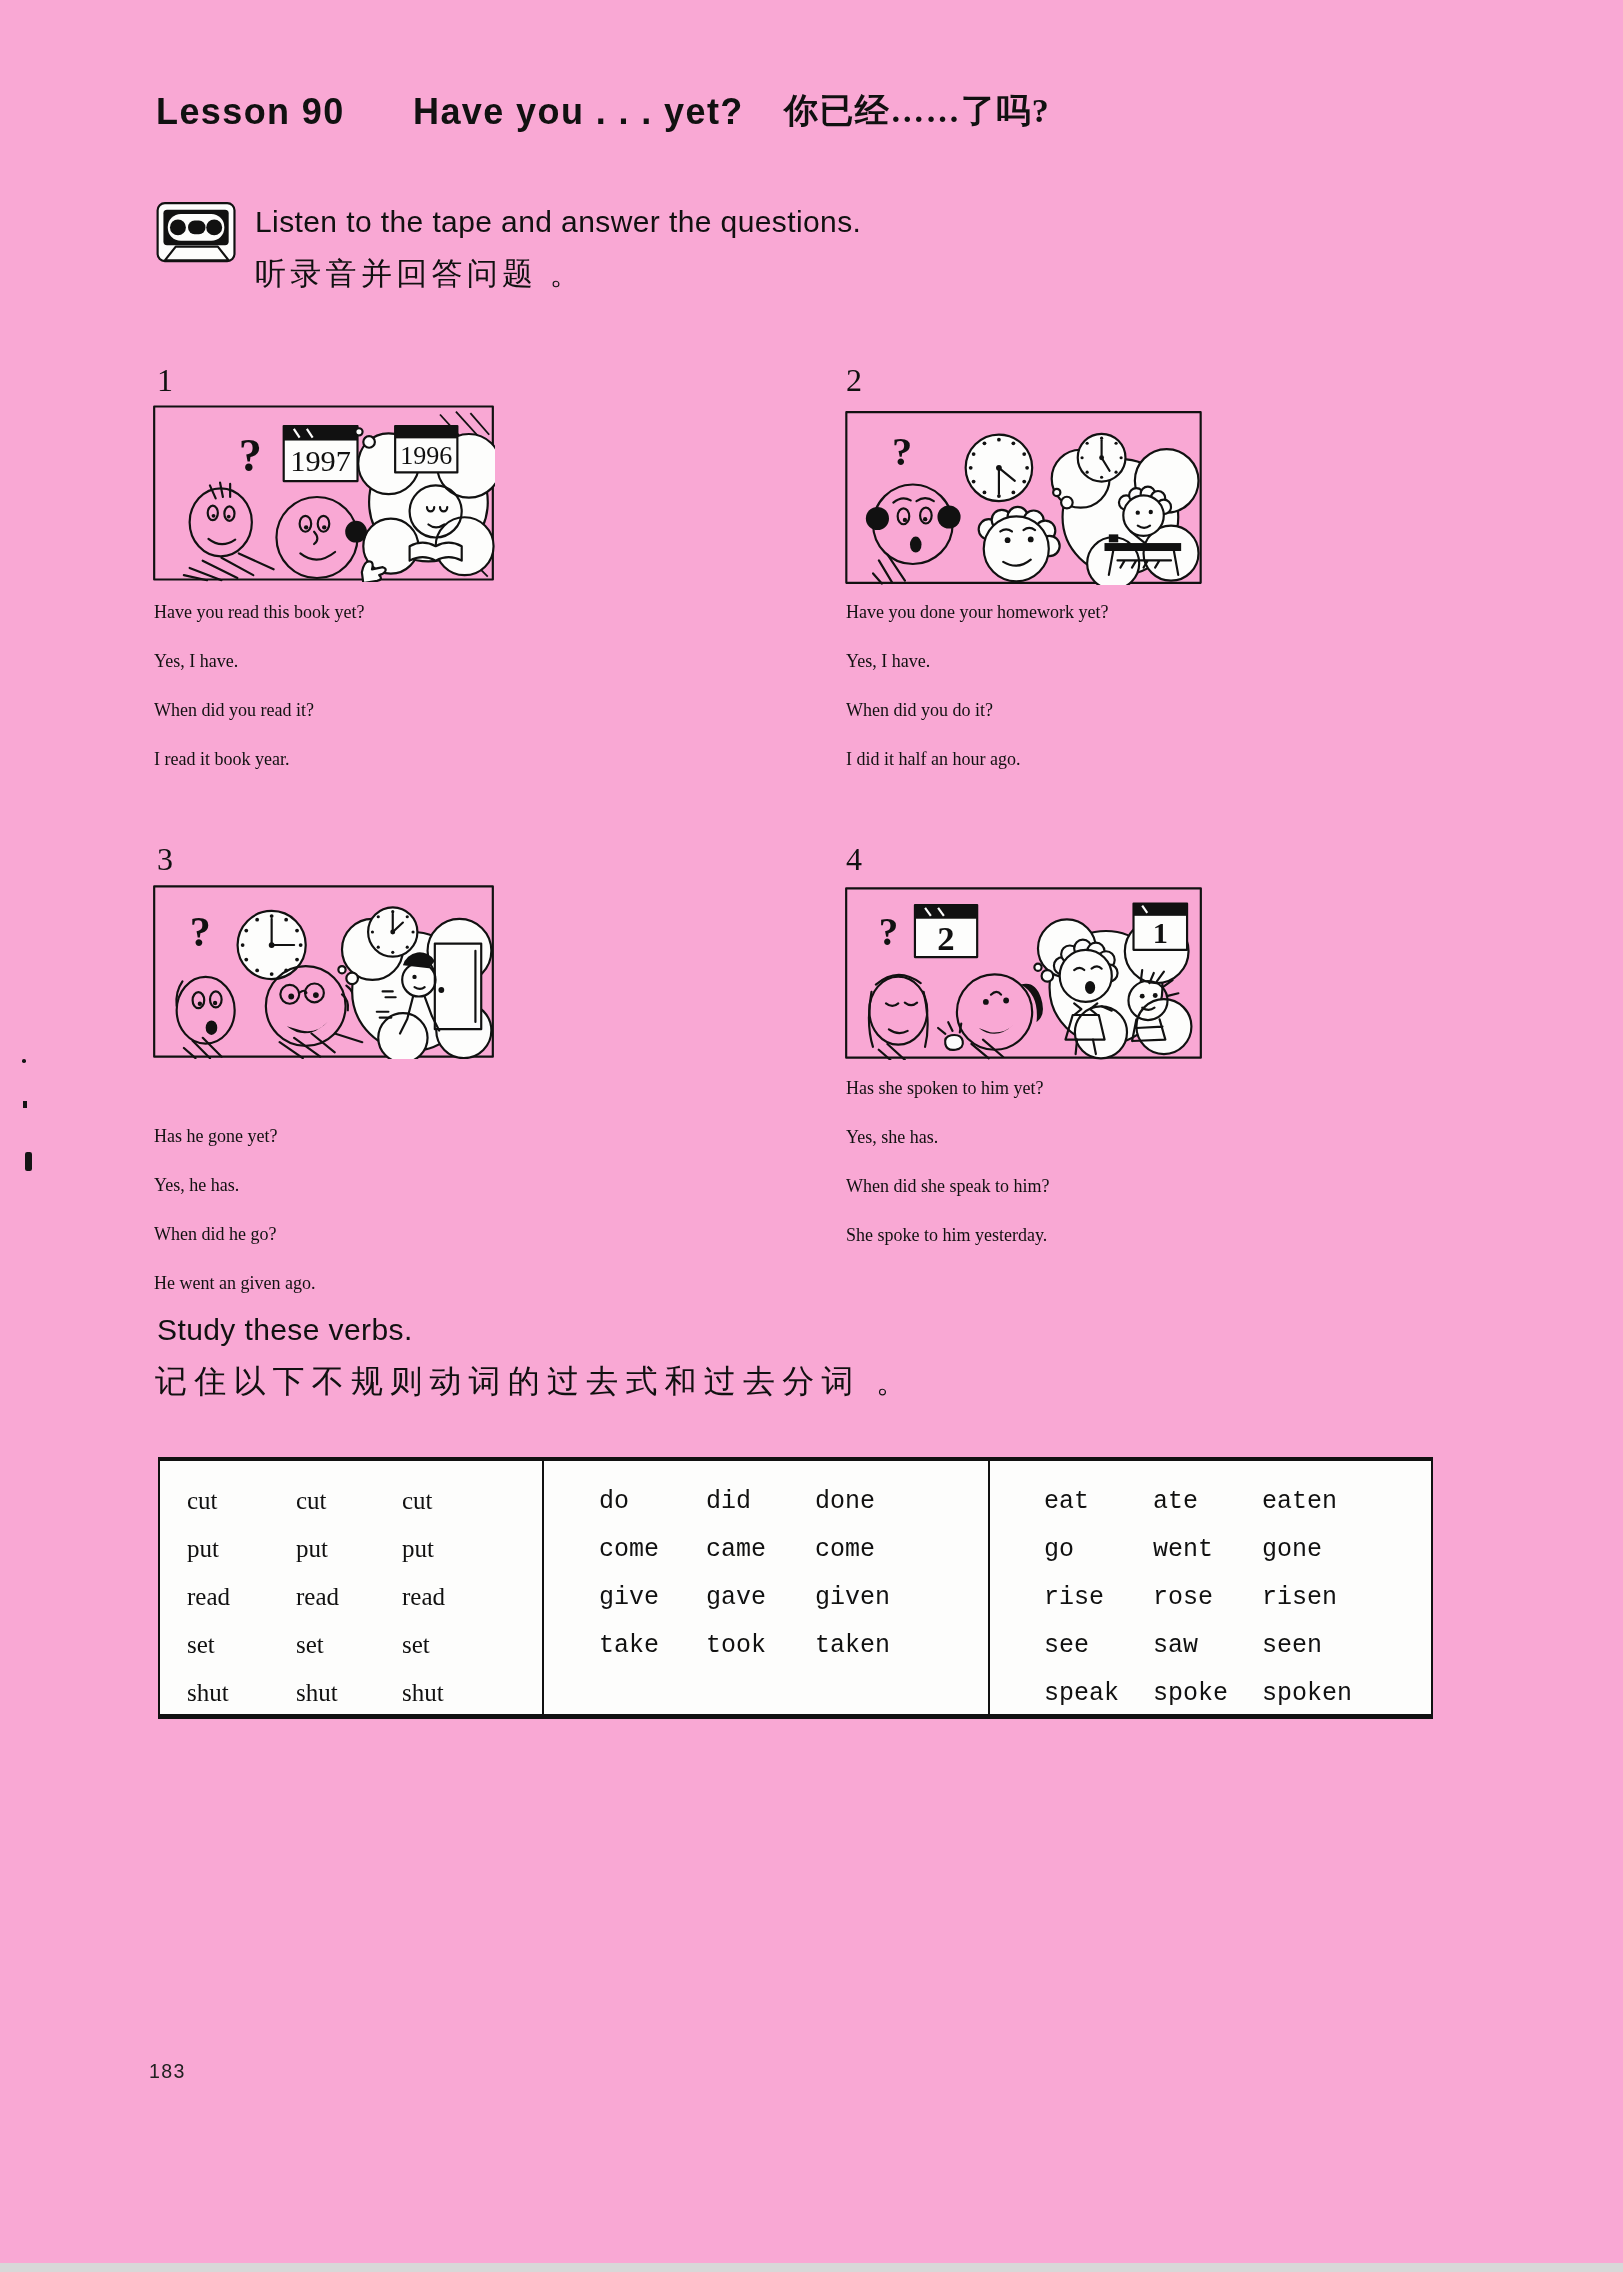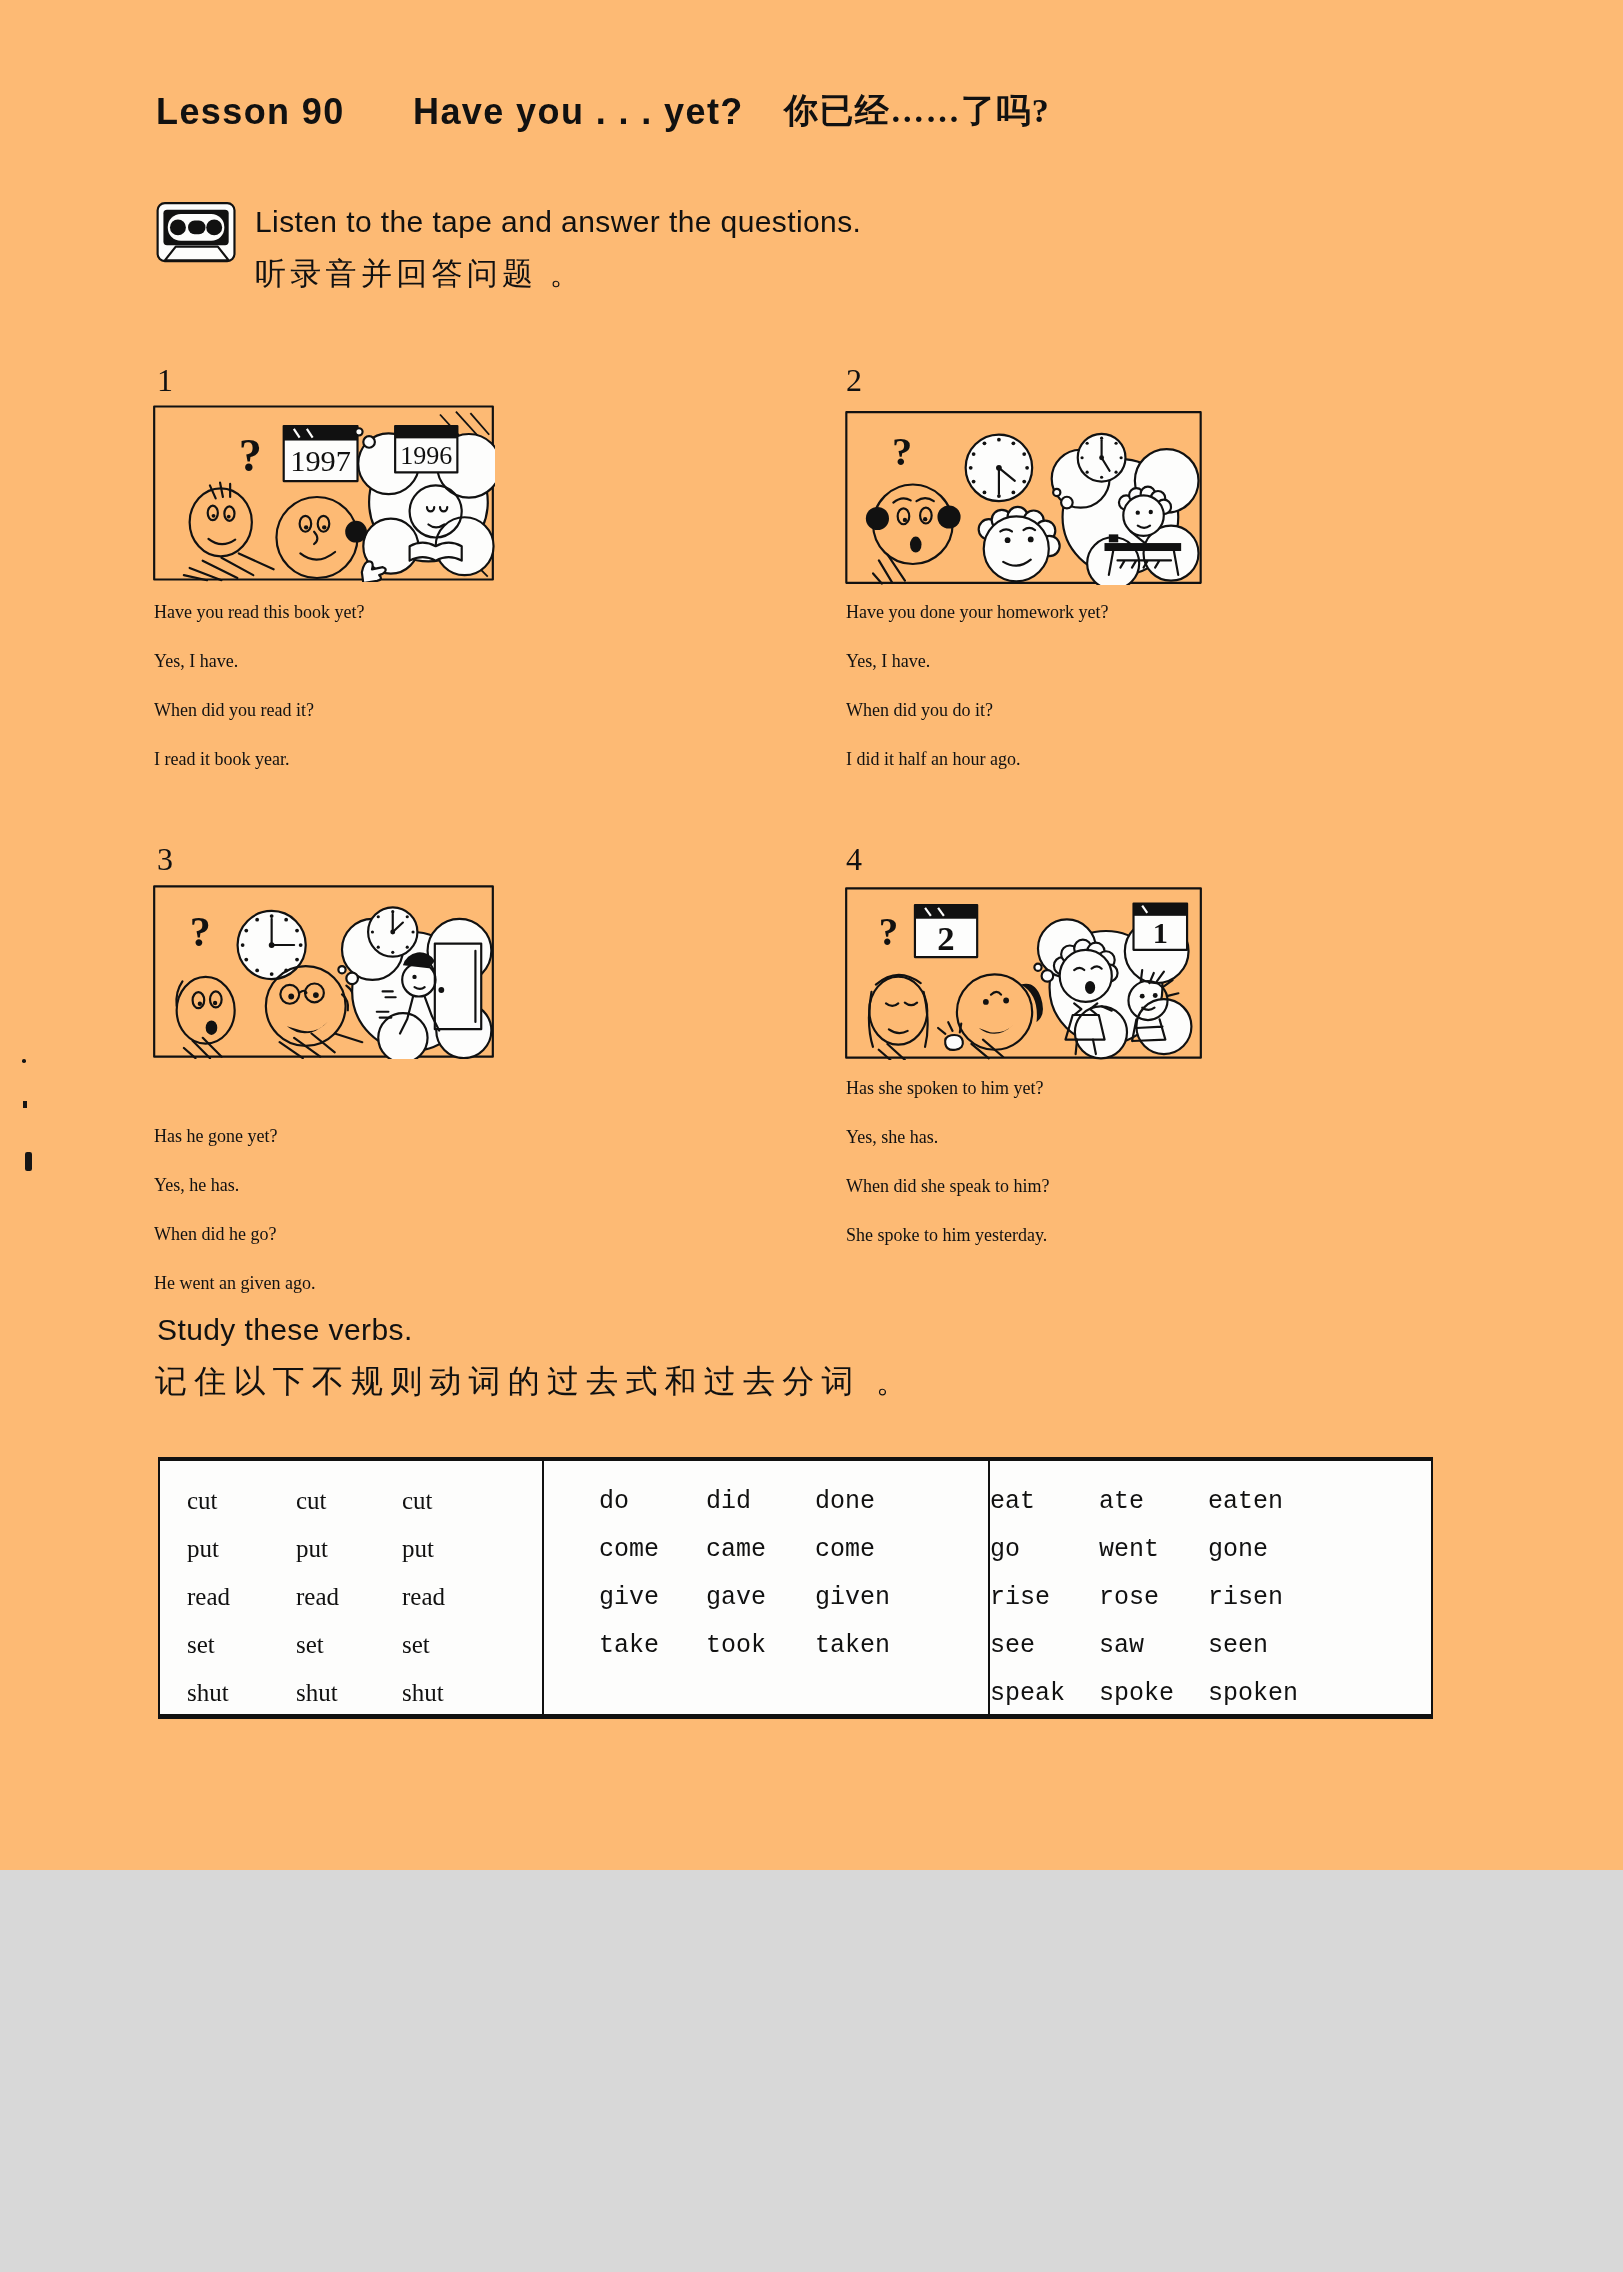--- a/index.html
+++ b/index.html
@@ -1,37 +1,37 @@
 <!DOCTYPE html>
 <html style="font-size:11.6px"><head>
 <meta charset="utf-8">
 <style>
   html,body{margin:0;padding:0;background:#d8d8d8;}
-  .page{position:relative;width:1623px;height:1870px;background:#fdba74;color:#111;overflow:hidden;}
+  .page{position:relative;width:1623px;height:2263px;background:#f9a8d4;color:#111;overflow:hidden;}
   .abs{position:absolute;}
   .sans{font-family:"Liberation Sans",sans-serif;}
   .serif{font-family:"Liberation Serif",serif;}
   .zh{font-family:"Liberation Serif",serif;}
   .title-part{font-weight:700;letter-spacing:1.4px;font-size:36px;white-space:nowrap;}
   .instr{font-size:30px;letter-spacing:0.4px;white-space:nowrap;}
   .instr-zh{font-size:31px;letter-spacing:4.3px;white-space:nowrap;}
   .ex-num{font-size:32px;}
   .dlg p{margin:0;font-size:18px;line-height:49px;white-space:nowrap;}
   .study-en{font-size:30px;letter-spacing:0.4px;}
   .study-zh{font-size:32px;letter-spacing:7.2px;}
   .vtable{left:158px;top:1457px;width:1275px;height:262px;
           border-top:4.3px solid #111;border-bottom:5px solid #111;
           border-left:2.2px solid #111;border-right:2.9px solid #111;
           display:grid;grid-template-columns:382px 446px 1fr;box-sizing:border-box;background:#fdfdfc;}
   .vcol{padding-top:16px;}
   .vcol + .vcol{border-left:2.2px solid #111;font-family:Liberation Mono, monospace;}
   .vrow{height:48px;display:grid;align-items:center;font-size:25px;}
   .c1 .vrow{padding-left:19px;grid-template-columns:109px 106px 1fr;margin-left:8px;}
   .c2 .vrow{padding-left:55px;grid-template-columns:107px 109px 1fr;}
-  .c3 .vrow{grid-template-columns:109px 109px 1fr;}
+  .c3 .vrow{padding-left:54px;grid-template-columns:109px 109px 1fr;}
   .pageno{font-size:19.6px;letter-spacing:1.4px;color:#222;}
   .speck{position:absolute;background:#151515;}
   svg .ln{stroke:#111;stroke-width:3;fill:none;stroke-linecap:round;stroke-linejoin:round;}
   svg .lw{stroke:#111;stroke-width:3;fill:#fdfdfc;stroke-linecap:round;stroke-linejoin:round;}
   svg .fl{fill:#111;stroke:none;}
   svg text{font-family:"Liberation Serif",serif;fill:#111;}
 </style>
 </head>
 <body>
 

